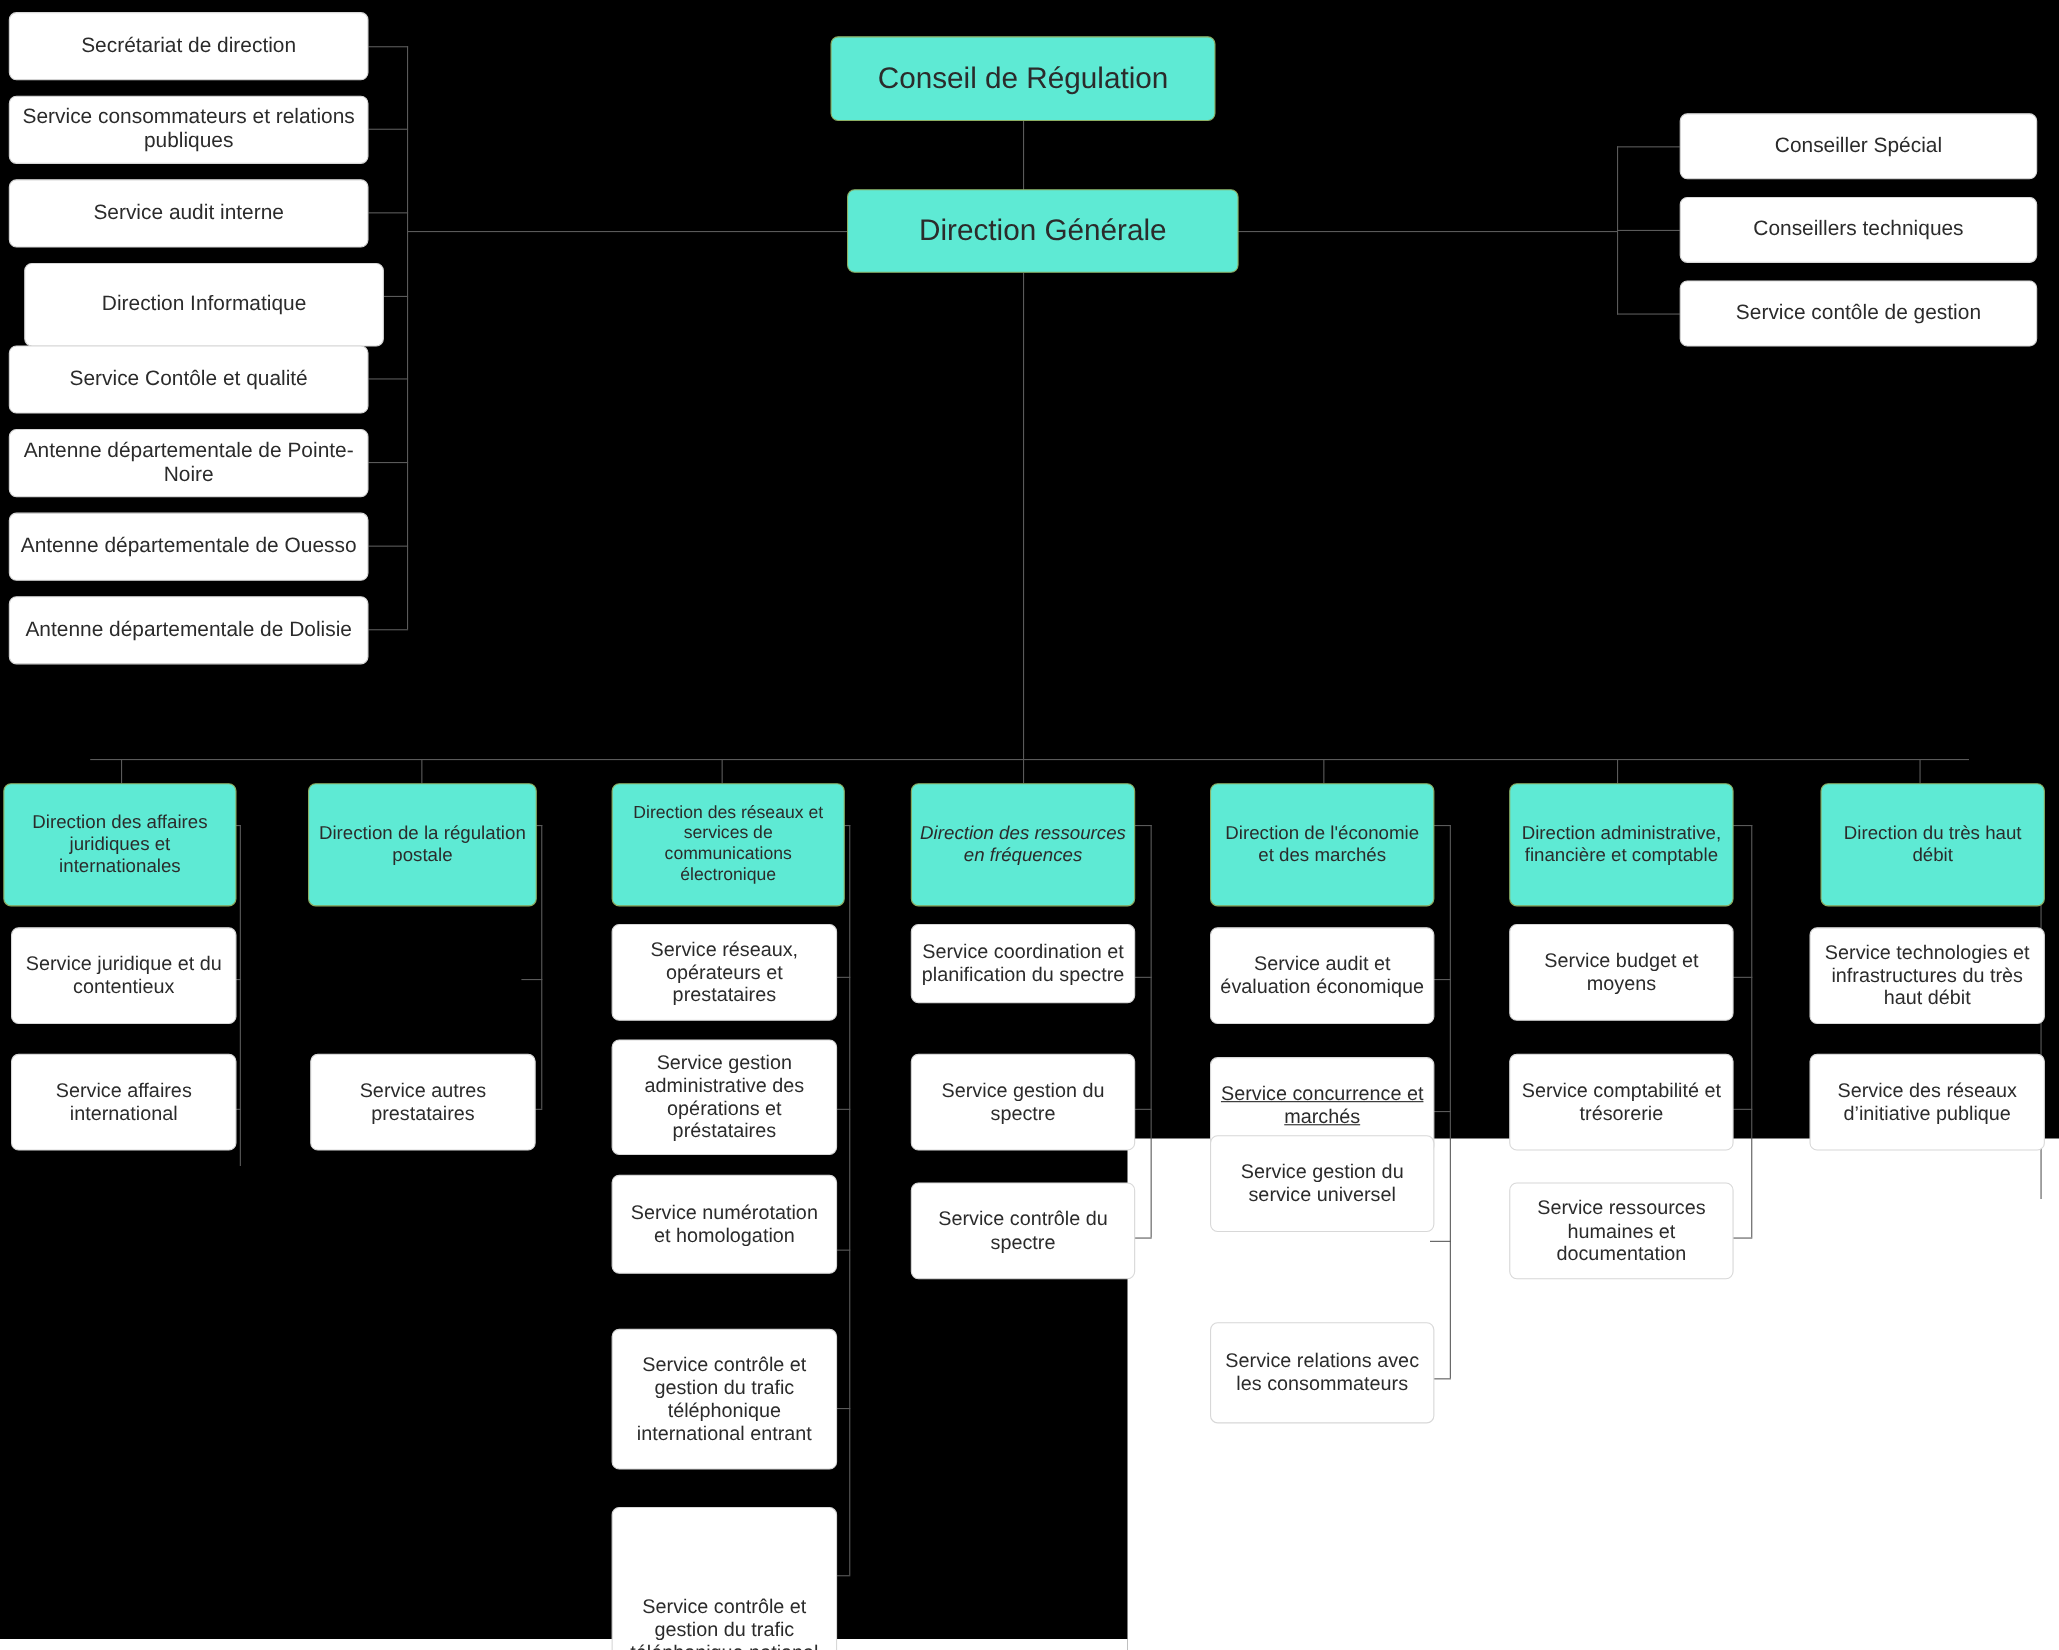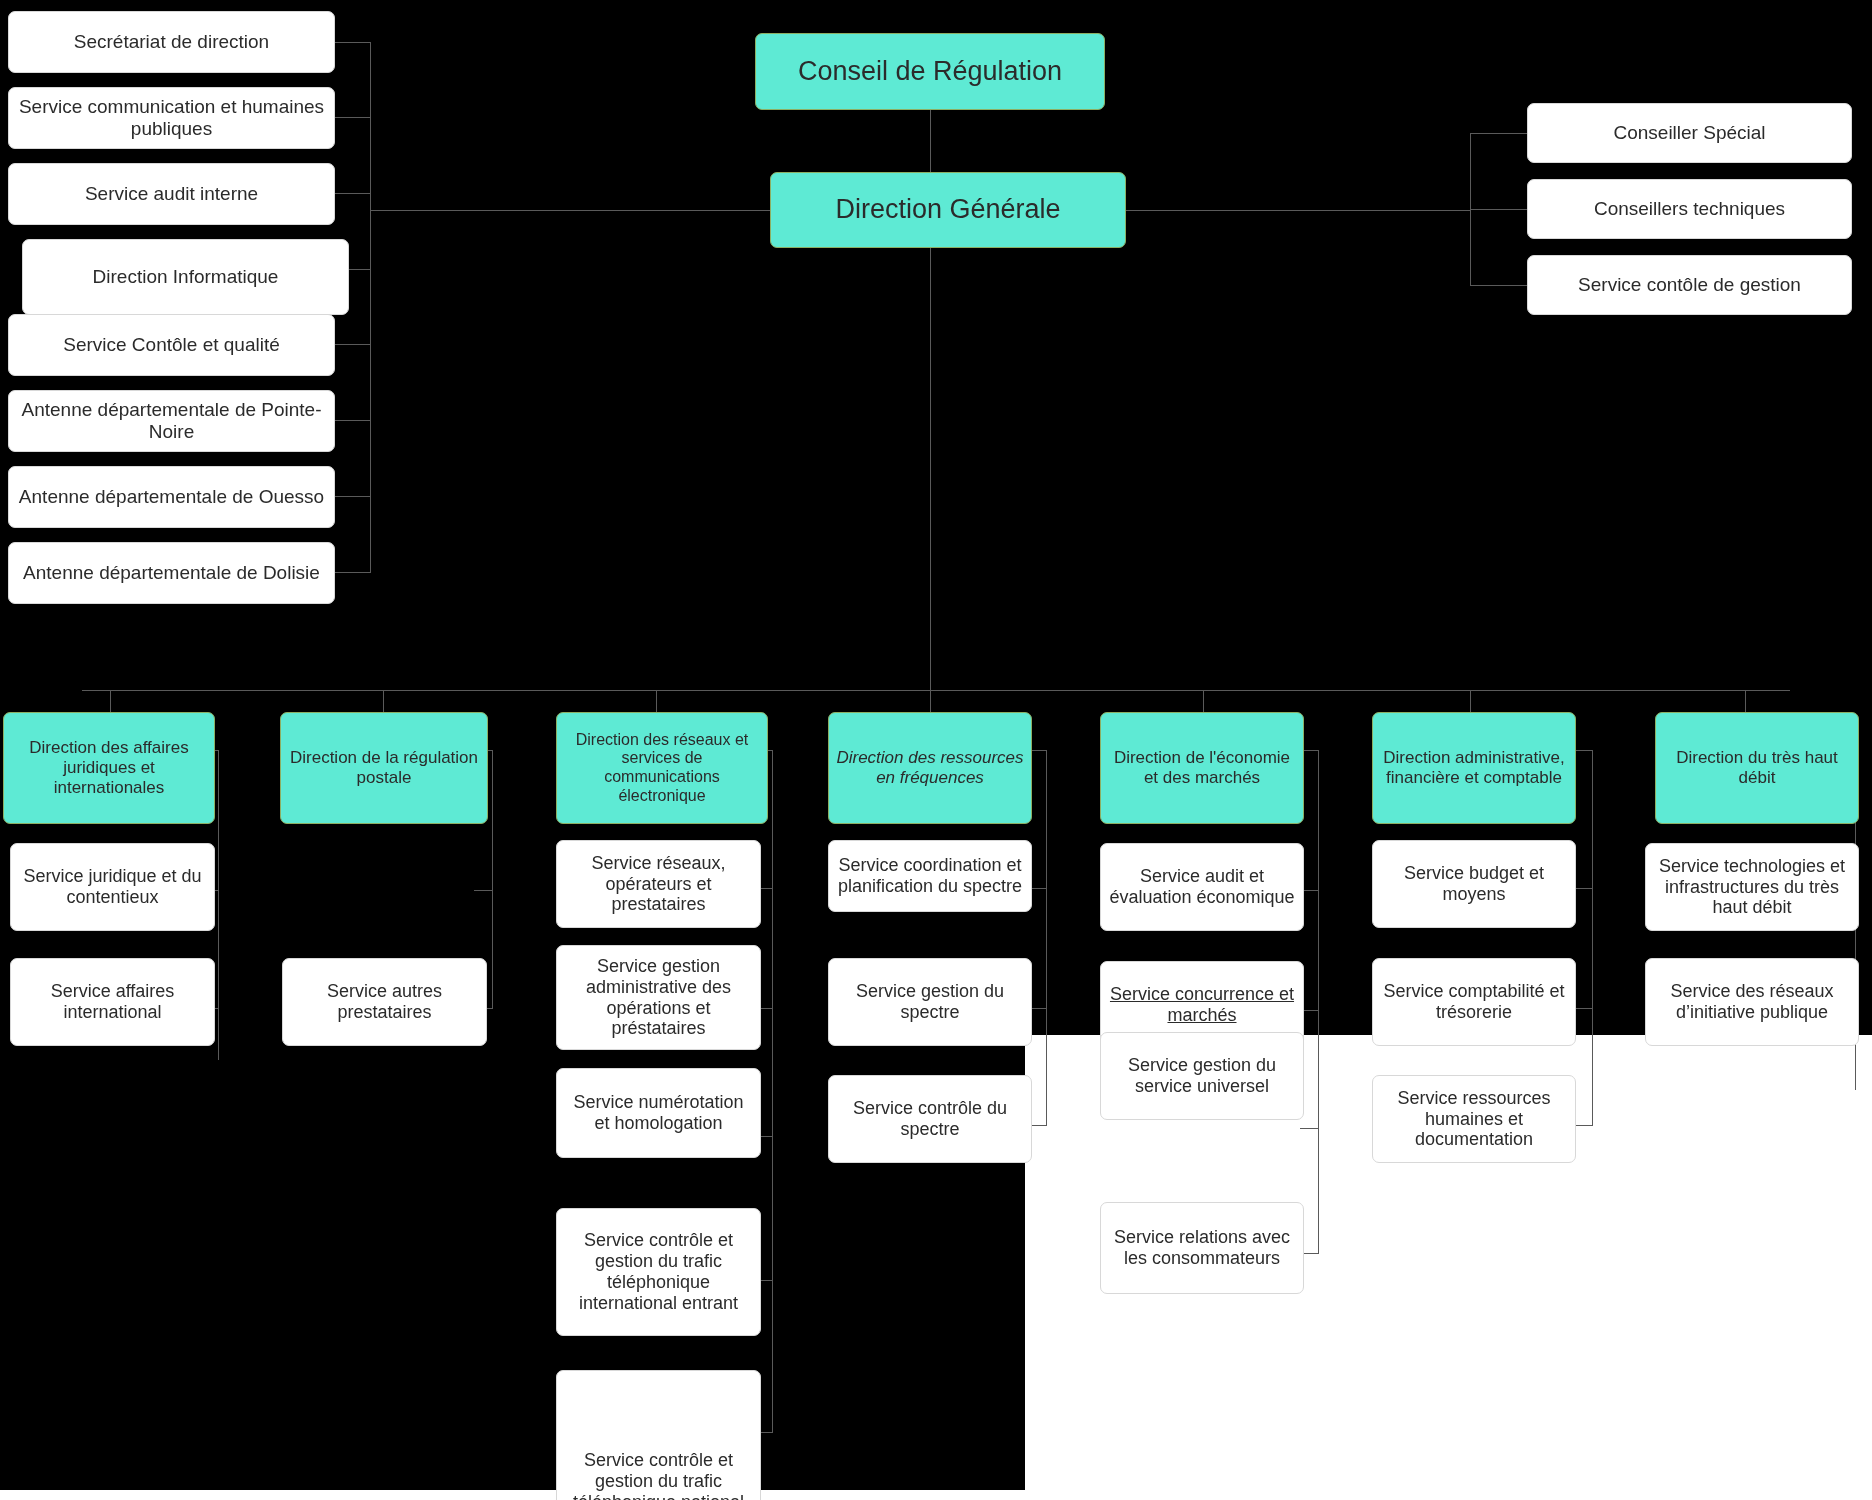--- a/index.html
+++ b/index.html
@@ -122,21 +122,21 @@
   </div>
 
   <div class="box green" style="left:770px;top:172px;width:356px;height:76px;font-size:27px;">
     <span>Direction Générale</span>
   </div>
 
   <div class="box white" style="left:8px;top:11px;width:327px;height:62px;font-size:19px;">
     <span>Secrétariat de direction</span>
   </div>
   <div class="box white" style="left:8px;top:87px;width:327px;height:62px;font-size:19px;">
-    <span>Service communication et humaines publiques</span>
+    <span>Service consommateurs et relations publiques</span>
   </div>
   <div class="box white" style="left:8px;top:163px;width:327px;height:62px;font-size:19px;">
     <span>Service audit interne</span>
   </div>
   <div class="box white" style="left:22px;top:239px;width:327px;height:76px;font-size:19px;">
     <span>Direction Informatique</span>
   </div>
   <div class="box white" style="left:8px;top:314px;width:327px;height:62px;font-size:19px;">
     <span>Service Contôle et qualité</span>
   </div>

